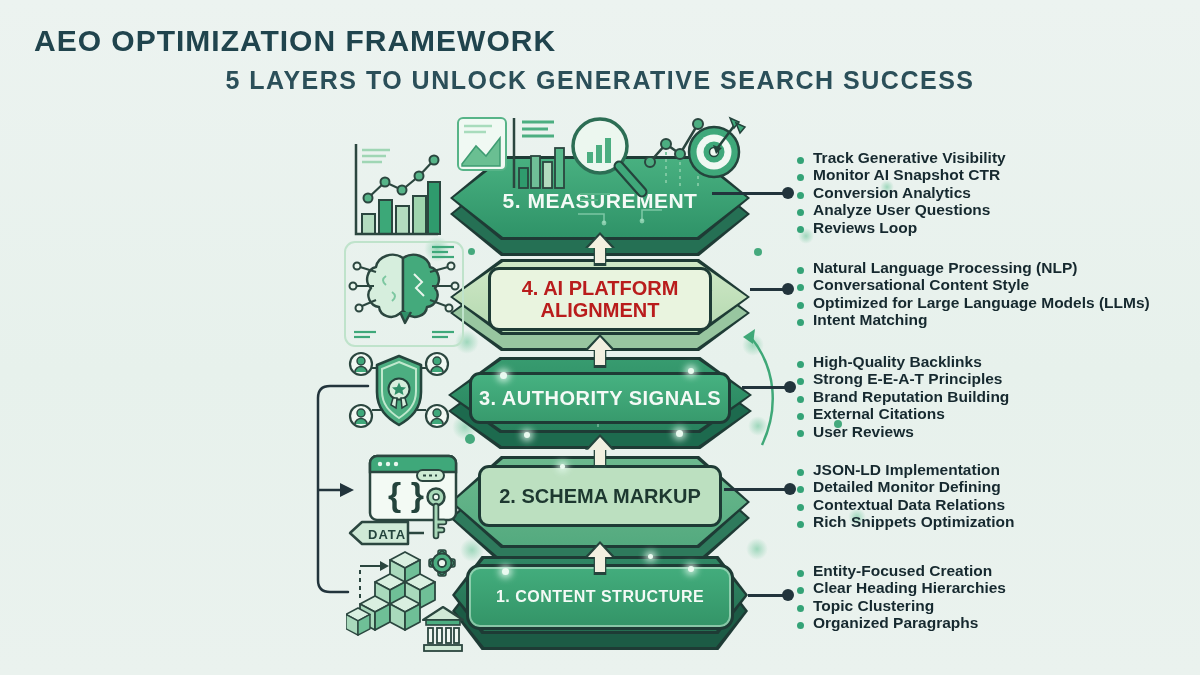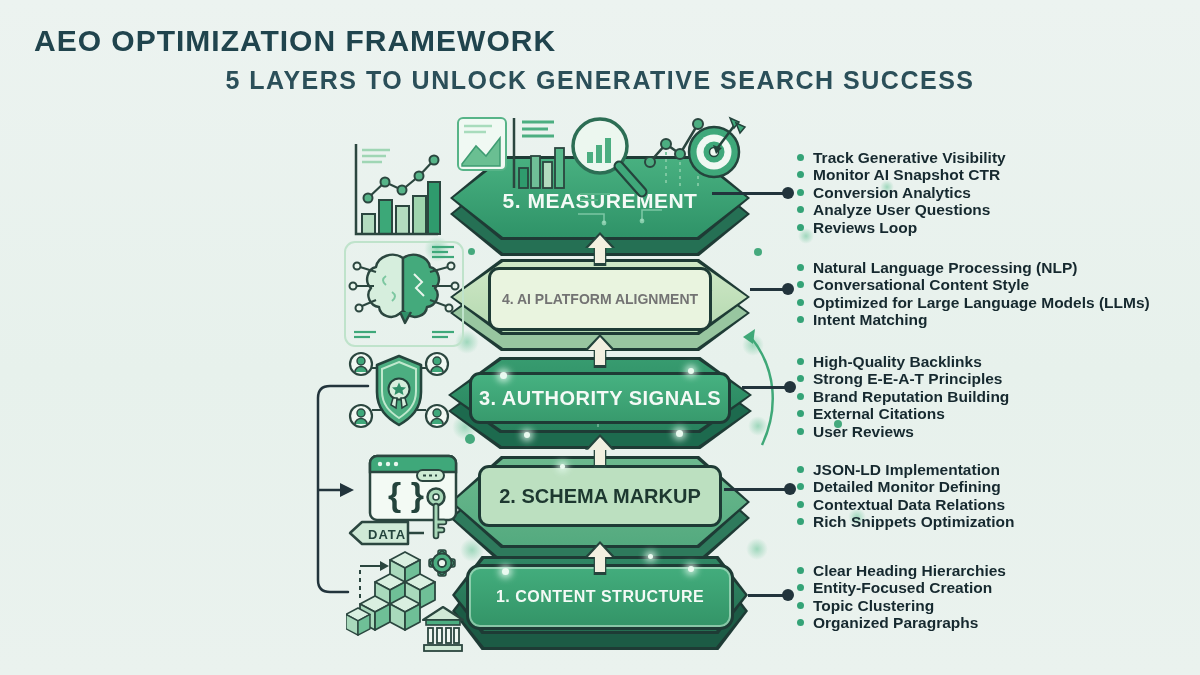--- a/index.html
+++ b/index.html
@@ -28,21 +28,21 @@
   
   .uparrow{position:absolute;width:30px;height:34px;z-index:6;}
   .uparrow .a-o{position:absolute;inset:0;background:#24443c;
       clip-path:polygon(50% 0,100% 46%,71% 46%,71% 100%,29% 100%,29% 46%,0 46%);}
   .uparrow .a-i{position:absolute;inset:3px;background:#f2f0e0;
       clip-path:polygon(50% 0,100% 46%,71% 46%,71% 100%,29% 100%,29% 46%,0 46%);}
   
   .conn{position:absolute;height:3px;background:#22343c;z-index:4;}
   .conn-dot{position:absolute;width:12px;height:12px;border-radius:50%;background:#22343c;z-index:4;}
   .bullets{position:absolute;left:797px;margin:0;padding:0;list-style:none;z-index:4;}
-  .bullets li{display:flex;gap:9px;line-height:17.4px;white-space:nowrap;}
+  .bullets li{display:flex;gap:9px;line-height:17.4px;white-space:nowrap;align-items:center;}
   .bdot{flex:0 0 auto;width:7px;height:7px;border-radius:50%;background:#34a377;margin-top:5px;}
   .btxt{font-size:15.5px;font-weight:700;color:#16292f;}
   
   .glow{position:absolute;border-radius:50%;z-index:1;
         background:radial-gradient(circle,rgba(86,190,140,.5) 0%,rgba(86,190,140,0) 70%);}
   .dot-s{position:absolute;border-radius:50%;background:#45a97d;z-index:2;}
   .glint{position:absolute;border-radius:50%;background:#eafaf0;z-index:6;
          box-shadow:0 0 7px 3px rgba(230,250,240,.85);}
   .iconsvg{position:absolute;z-index:4;}
 </style>
@@ -92,21 +92,21 @@
       </div>
     <div class="hex-o facewrap">
         <div class="hex-i" style="background:linear-gradient(180deg,#cfe8c6,#b4d9b0)"></div>
       </div>
     <svg class="circuits" viewBox="0 0 300 76">
       <path d="M42 30 q14 -12 30 -8" stroke="#7fc29c" stroke-width="1.6" fill="none" opacity=".7"></path>
       <path d="M262 32 q-14 -12 -30 -8" stroke="#7fc29c" stroke-width="1.6" fill="none" opacity=".7"></path>
       <circle cx="74" cy="23" r="2.4" fill="#7fc29c"></circle>
         <circle cx="230" cy="25" r="2.4" fill="#7fc29c"></circle>
     </svg>
-    <div class="lblbox" style="top:8px;width:218px;height:58px;background:#e9f4df;color:#737373;font-size:14px;line-height:22px">4. AI PLATFORM ALIGNMENT</div>
+    <div class="lblbox" style="top:8px;width:218px;height:58px;background:#e9f4df;color:#b91c1c;font-size:20px;line-height:22px">4. AI PLATFORM ALIGNMENT</div>
   </div>
 
   <div class="layer hex" style="left:448px;top:357px;width:304px;height:76px">
     <div class="hex-o depthwrap">
         <div class="hex-i" style="background:#1d6a4e"></div>
       </div>
     <div class="hex-o facewrap">
         <div class="hex-i" style="background:linear-gradient(180deg,#379b6f,#28835e)"></div>
       </div>
     <svg class="circuits" viewBox="0 0 304 76">
@@ -493,28 +493,28 @@
         <span class="btxt">Contextual Data Relations</span>
       </li>
     <li>
         <span class="bdot"></span>
         <span class="btxt">Rich Snippets Optimization</span>
       </li>
   </ul>
   <ul class="bullets" style="top:562px">
     <li>
         <span class="bdot"></span>
+        <span class="btxt">Entity-Focused Creation</span>
+      </li>
+    <li>
+        <span class="bdot"></span>
         <span class="btxt">Clear Heading Hierarchies</span>
       </li>
     <li>
         <span class="bdot"></span>
-        <span class="btxt">Entity-Focused Creation</span>
-      </li>
-    <li>
-        <span class="bdot"></span>
         <span class="btxt">Topic Clustering</span>
       </li>
     <li>
         <span class="bdot"></span>
         <span class="btxt">Organized Paragraphs</span>
       </li>
   </ul>
 
 </div>
 

